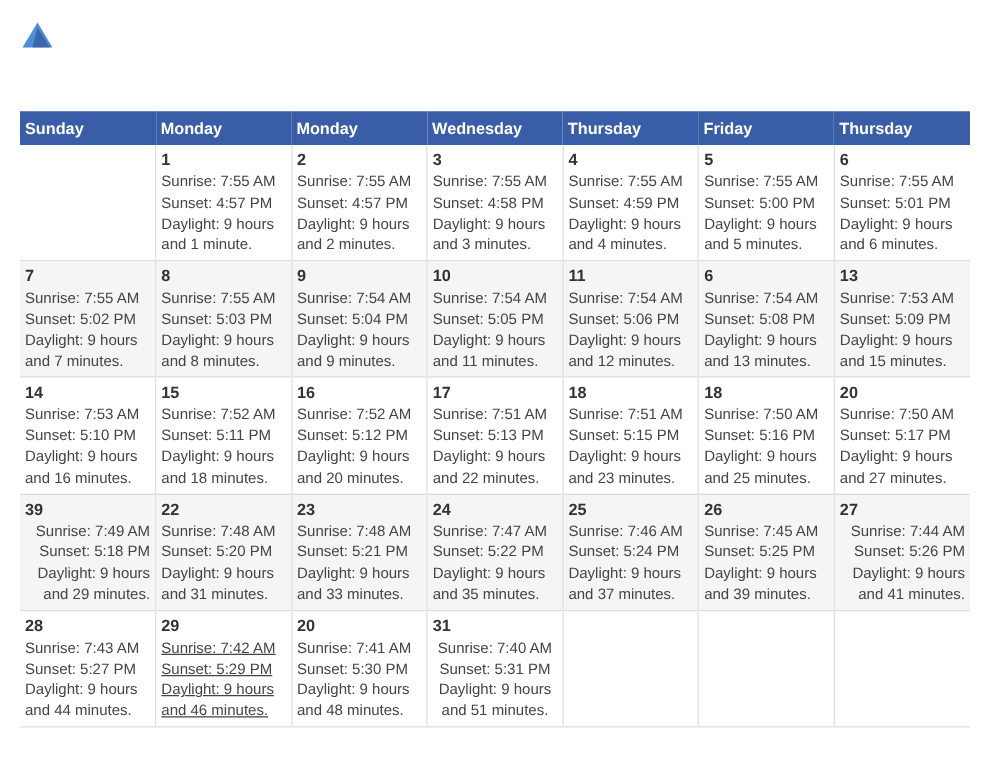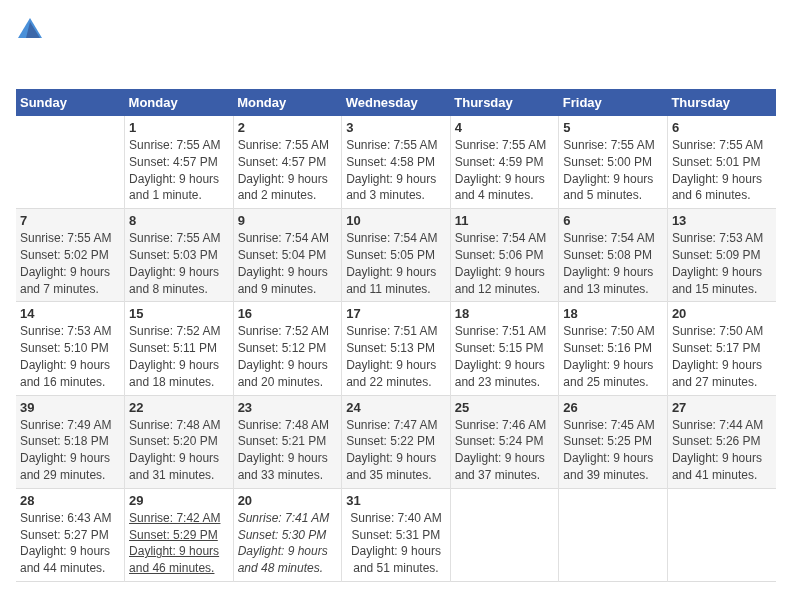--- a/index.html
+++ b/index.html
@@ -259,21 +259,21 @@
           <span class="day-num">20</span>
           <div class="day-info" style="white-space: pre-line;">Sunrise: 7:50 AM
 Sunset: 5:17 PM
 Daylight: 9 hours
 and 27 minutes.</div>
         </td>
       </tr>
       <tr>
         <td>
           <span class="day-num">39</span>
-          <div class="day-info" style="white-space: pre-line;">Sunrise: 7:49 AM
+          <div class="day-info" style="white-space: pre-line; text-align: right;">Sunrise: 7:49 AM
 Sunset: 5:18 PM
 Daylight: 9 hours
 and 29 minutes.</div>
         </td>
         <td>
           <span class="day-num">22</span>
           <div class="day-info" style="white-space: pre-line;">Sunrise: 7:48 AM
 Sunset: 5:20 PM
 Daylight: 9 hours
 and 31 minutes.</div>
@@ -301,44 +301,44 @@
         </td>
         <td>
           <span class="day-num">26</span>
           <div class="day-info" style="white-space: pre-line;">Sunrise: 7:45 AM
 Sunset: 5:25 PM
 Daylight: 9 hours
 and 39 minutes.</div>
         </td>
         <td>
           <span class="day-num">27</span>
-          <div class="day-info" style="white-space: pre-line;">Sunrise: 7:44 AM
+          <div class="day-info" style="white-space: pre-line; text-align: right;">Sunrise: 7:44 AM
 Sunset: 5:26 PM
 Daylight: 9 hours
 and 41 minutes.</div>
         </td>
       </tr>
       <tr>
         <td>
           <span class="day-num">28</span>
-          <div class="day-info" style="white-space: pre-line;">Sunrise: 6:43 AM
+          <div class="day-info" style="white-space: pre-line;">Sunrise: 7:43 AM
 Sunset: 5:27 PM
 Daylight: 9 hours
 and 44 minutes.</div>
         </td>
         <td>
           <span class="day-num">29</span>
           <div class="day-info" style="white-space: pre-line; text-decoration: underline;">Sunrise: 7:42 AM
 Sunset: 5:29 PM
 Daylight: 9 hours
 and 46 minutes.</div>
         </td>
         <td>
           <span class="day-num">20</span>
-          <div class="day-info" style="white-space: pre-line; font-style: italic;">Sunrise: 7:41 AM
+          <div class="day-info" style="white-space: pre-line;">Sunrise: 7:41 AM
 Sunset: 5:30 PM
 Daylight: 9 hours
 and 48 minutes.</div>
         </td>
         <td>
           <span class="day-num">31</span>
           <div class="day-info" style="white-space: pre-line; text-align: center;">Sunrise: 7:40 AM
 Sunset: 5:31 PM
 Daylight: 9 hours
 and 51 minutes.</div>

